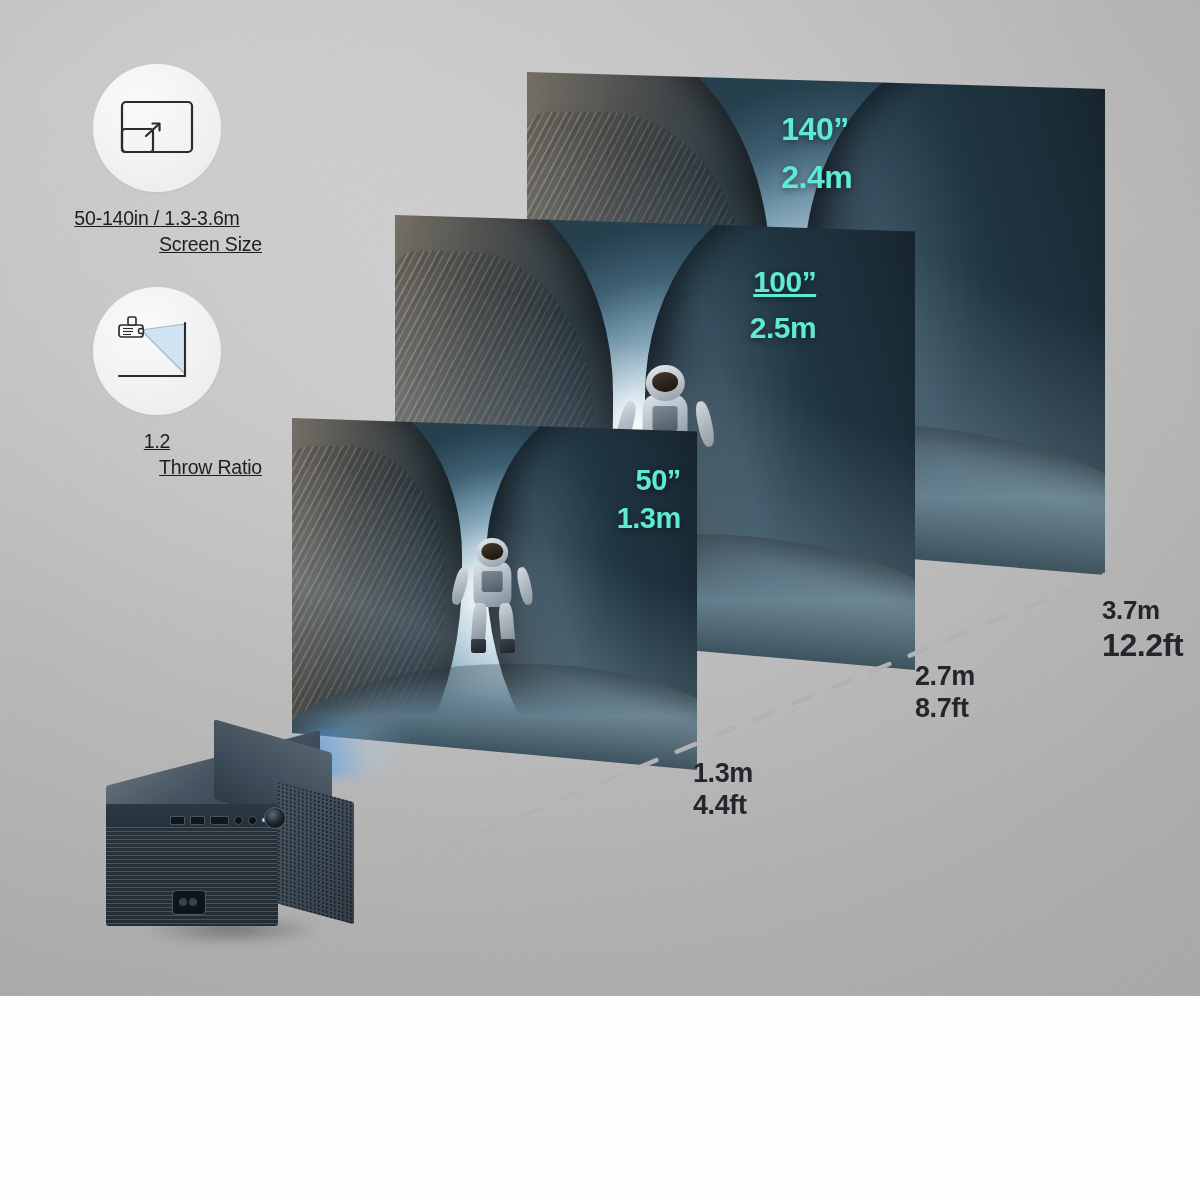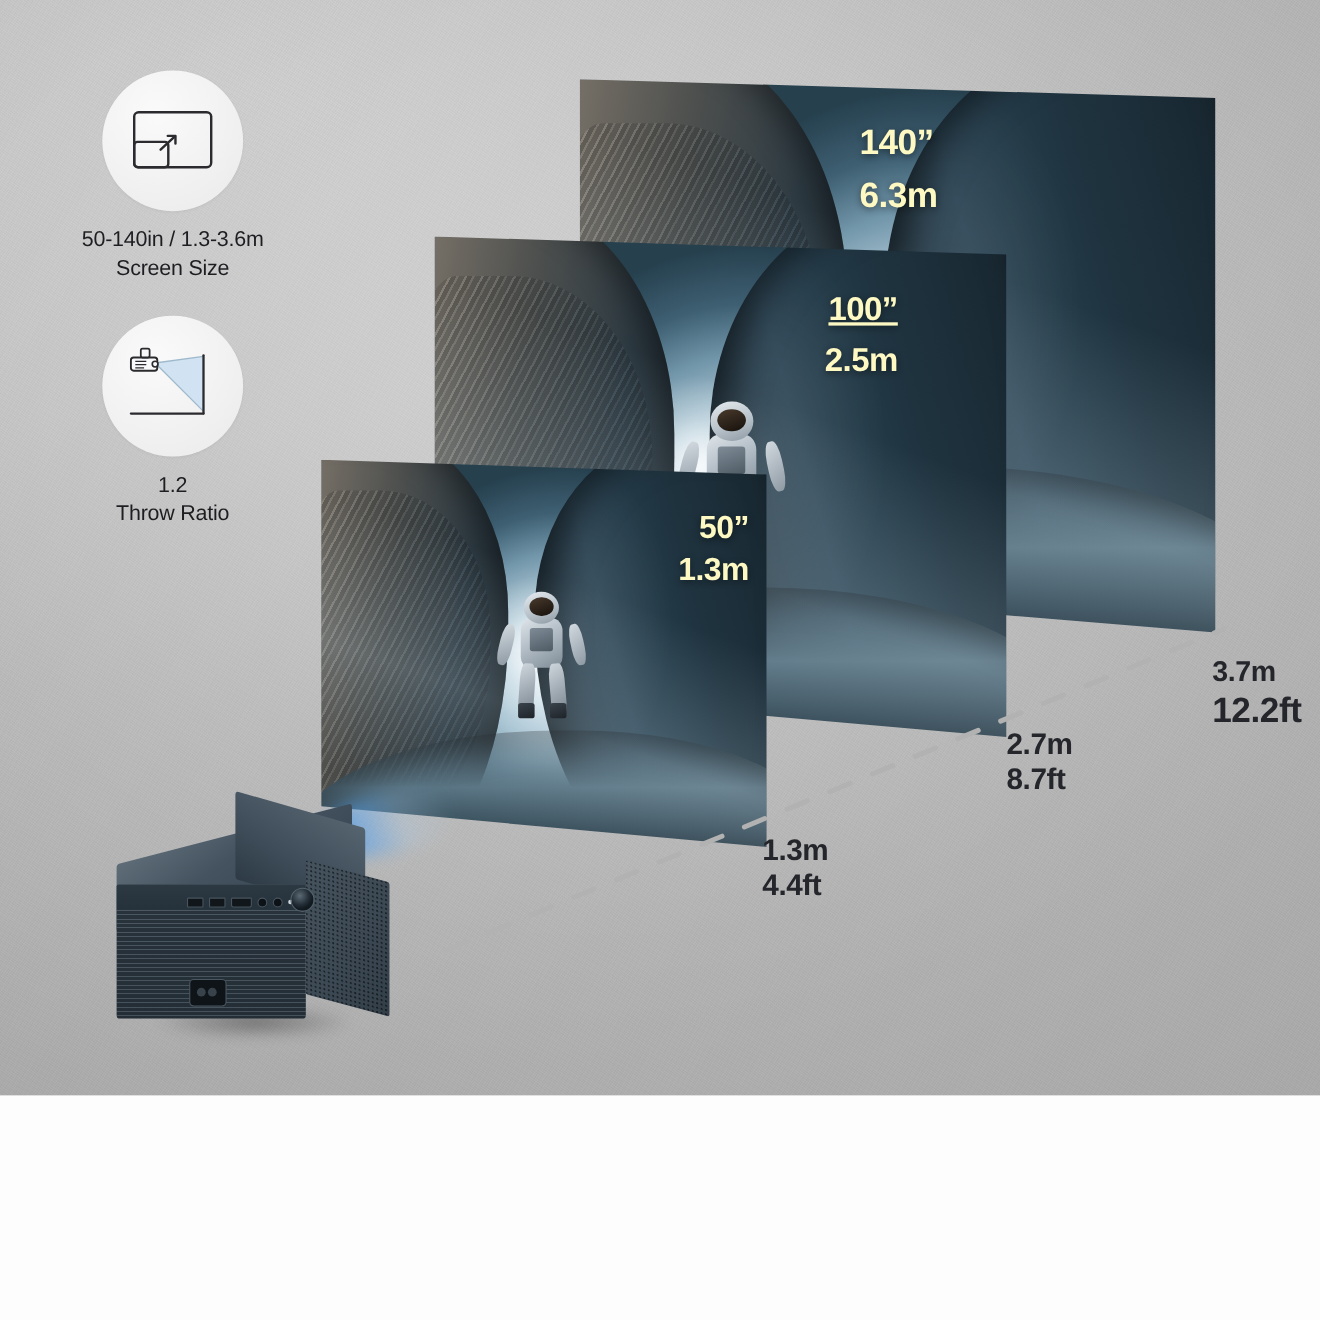--- a/index.html
+++ b/index.html
@@ -33,29 +33,29 @@
   }
 
   
   .feature{position:absolute;text-align:center;}
   .icon-circle{
     width:128px;height:128px;border-radius:50%;
     background:radial-gradient(70% 70% at 38% 30%, #fafafa 0%, #f3f3f3 60%, #eeeeee 100%);
     display:flex;align-items:center;justify-content:center;margin:0 auto;
     box-shadow:0 1px 3px rgba(0,0,0,.05);
   }
-  .feature-caption{margin-top:14px;color:#1e1e22;line-height:1.32;}
+  .feature-caption{margin-top:14px;color:#1e1e22;line-height:1.32;text-decoration:underline;}
   .cap-1{font-size:19.5px;font-weight:500;letter-spacing:-.2px;white-space:nowrap;}
-  .cap-2{font-size:19.5px;font-weight:500;letter-spacing:-.2px;}
+  .cap-2{font-size:19.5px;font-weight:500;letter-spacing:-.2px;text-align:right;}
 
   
   .screen{position:absolute;overflow:hidden;background:#233541;}
   .screen .art{position:absolute;inset:0;}
   .screen-label{
-    position:absolute;color:#fef9c3;font-weight:700;line-height:1.12;
+    position:absolute;color:#5eead4;font-weight:700;line-height:1.12;
     letter-spacing:-.5px;text-shadow:0 2px 7px rgba(0,0,0,.45);
     z-index:5;
   }
 
   
   .cave{position:absolute;inset:0;background:#1b2b36;}
   .cave .sky{
     position:absolute;inset:0;
     background:
       radial-gradient(46% 52% at 55% 54%, #f2f7fa 0%, #dbe8ef 18%, #a9c4d2 38%, #7296aa 58%, #3e5f72 78%, #26404e 100%);
@@ -249,21 +249,21 @@
         <div class="sky"></div>
         <div class="glow" style="left:40%;top:34%;width:30%;height:34%;"></div>
         <div class="rockR"></div>
         <div class="rockL"></div>
         <div class="ridge"></div>
         <div class="floor"></div>
         <div class="haze"></div>
       </div>
     </div>
     <div class="screen-label" style="left:44%;top:8%;font-size:32px;">140”</div>
-    <div class="screen-label" style="left:44%;top:17.5%;font-size:32px;">6.3m</div>
+    <div class="screen-label" style="left:44%;top:17.5%;font-size:32px;">2.4m</div>
   </div>
 
   <div class="screen" style="left:395px;top:215px;width:520px;height:455px;
               clip-path:polygon(0 0, 100% 3.6%, 100% 100%, 0 90%);
               box-shadow:0 10px 26px rgba(0,0,0,.24);">
     <div class="art">
       <div class="cave">
         <div class="sky"></div>
         <div class="glow" style="left:30%;top:28%;width:32%;height:36%;"></div>
         <div class="rockR"></div>

